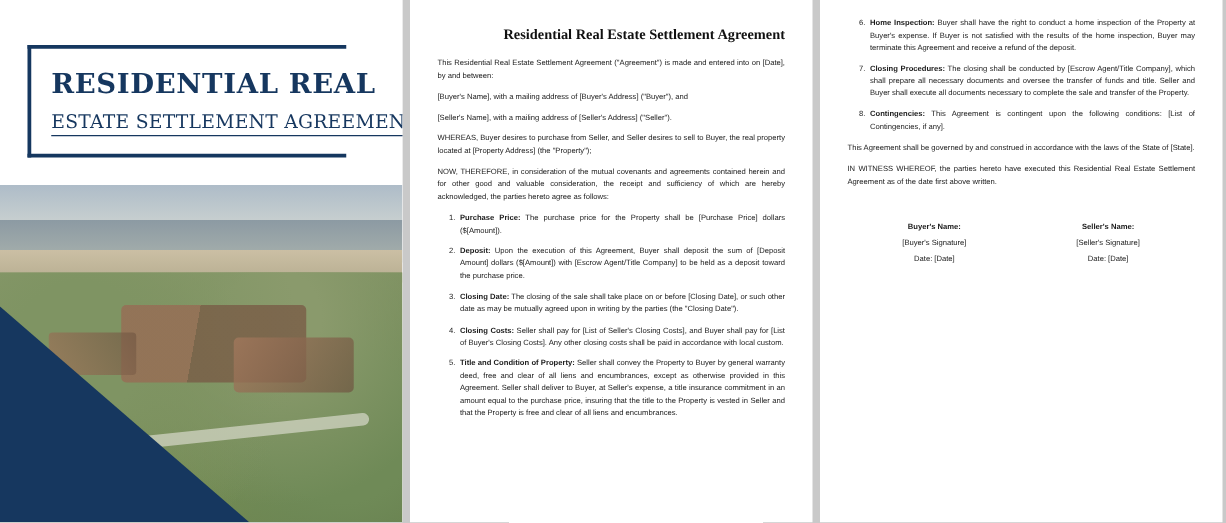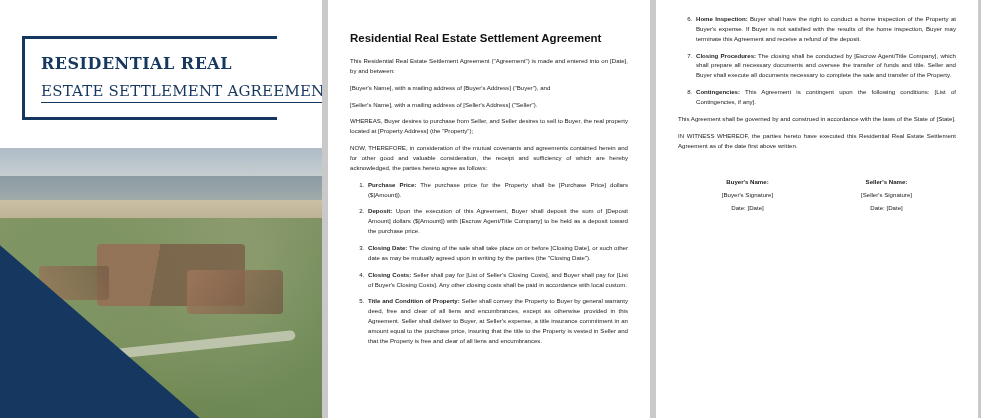--- a/index.html
+++ b/index.html
@@ -49,21 +49,21 @@
     border-left: 3px solid #15375f;
     border-top: 3px solid #15375f;
     border-bottom: 3px solid #15375f;
     padding: 16px 8px 14px 16px;
     box-sizing: border-box;
   }
   .cover-title-main {
     font-family: "DejaVu Serif", serif;
     font-weight: bold;
     color: #16375f;
-    font-size: 16px;
+    font-size: 22px;
     letter-spacing: 0.5px;
     line-height: 1.1;
     white-space: nowrap;
   }
   .cover-title-sub {
     font-family: "DejaVu Serif", serif;
     color: #16375f;
     font-size: 15px;
     margin-top: 9px;
     letter-spacing: 0.2px;
@@ -145,25 +145,25 @@
   }
 
   
   .page-text {
     width: 322px;
     flex: 0 0 322px;
     padding: 14px 22px 10px 22px;
     color: #1b1b1b;
   }
   .doc-title {
-    font-family: Liberation Sans, sans-serif;
+    font-family: Liberation Serif, serif;
     font-weight: bold;
     font-size: 11.5px;
-    text-align: left;
-    margin: 18px 0 12px 0;
+    text-align: right;
+    margin: 8px 0 12px 0;
     color: #111;
   }
   .para {
     font-size: 6.1px;
     line-height: 1.62;
     text-align: justify;
     margin: 0 0 7px 0;
     color: #1b1b1b;
   }
   ol.items {

